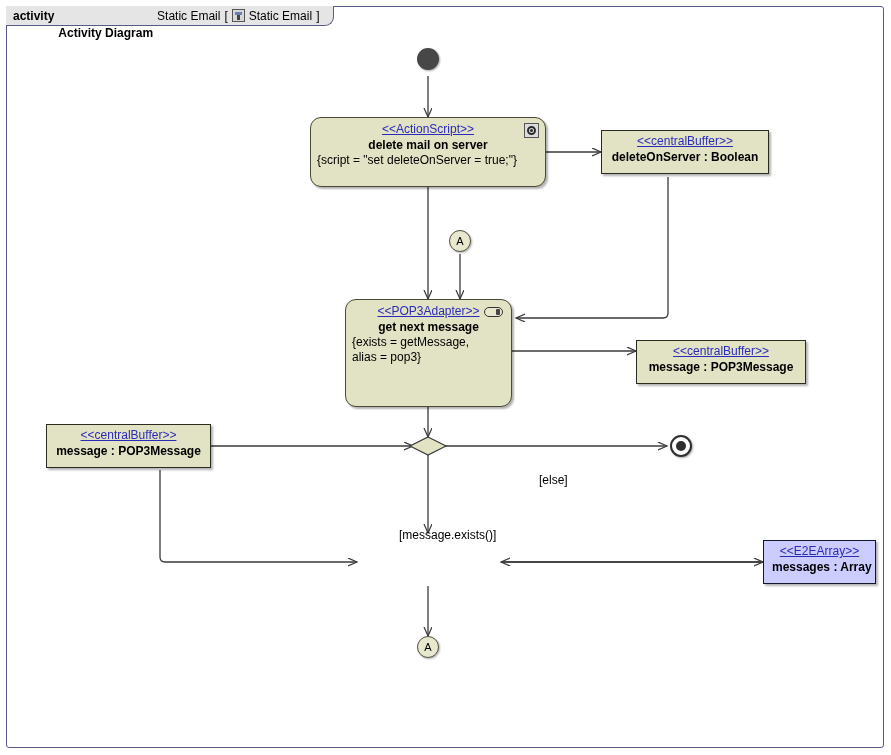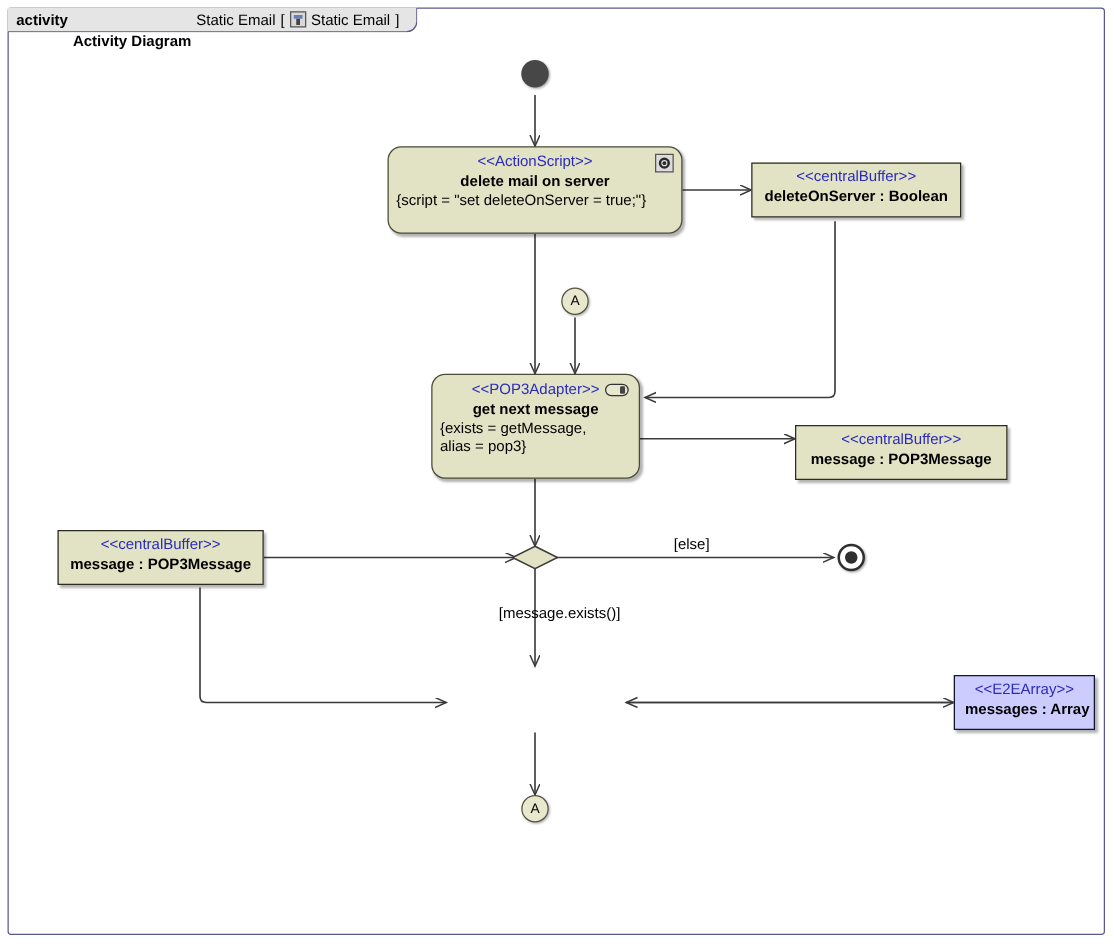--- a/index.html
+++ b/index.html
@@ -109,20 +109,21 @@
     border: 1px solid #0f172a;
     padding: 3px 8px;
     text-align: center;
   }
   .stereotype {
     color: #2b2bbb;
     text-align: center;
     font-size: 12px;
     line-height: 15px;
     white-space: nowrap;
+    text-decoration: underline;
   }
   .nodename {
     font-weight: bold;
     text-align: center;
     font-size: 12px;
     line-height: 16px;
     white-space: nowrap;
   }
   .props {
     font-size: 12px;
@@ -221,20 +222,21 @@
     box-shadow: 1px 1px 2px rgba(0,0,0,0.30);
   }
 
   
   .guard {
     position: absolute;
     font-size: 12px;
     color: #000;
     white-space: nowrap;
     background: transparent;
+    margin-top: 45px;
   }
 </style>
 </head>
 <body>
 
 <div id="canvas">
 
   <div id="frame"></div>
 
   <div id="frame-tab">
@@ -300,21 +302,21 @@
 
   <div class="node buffer node-shadow" style="left:601px; top:130px; width:168px; height:44px;">
     <div class="stereotype">&lt;&lt;centralBuffer&gt;&gt;</div>
     <div class="nodename">deleteOnServer : Boolean</div>
   </div>
 
   <div class="connector" style="left:449px; top:230px;">
     <span>A</span>
   </div>
 
-  <div class="node action node-shadow" style="left:345px; top:299px; width:167px; height:84px;">
+  <div class="node action node-shadow" style="left:345px; top:299px; width:167px; height:108px;">
     <div class="pill-icon"></div>
     <div class="stereotype">&lt;&lt;POP3Adapter&gt;&gt;</div>
     <div class="nodename">get next message</div>
     <div class="props">{exists = getMessage,</div>
     <div class="props">alias = pop3}</div>
   </div>
 
   <div class="node buffer node-shadow" style="left:636px; top:340px; width:170px; height:44px;">
     <div class="stereotype">&lt;&lt;centralBuffer&gt;&gt;</div>
     <div class="nodename">message : POP3Message</div>

